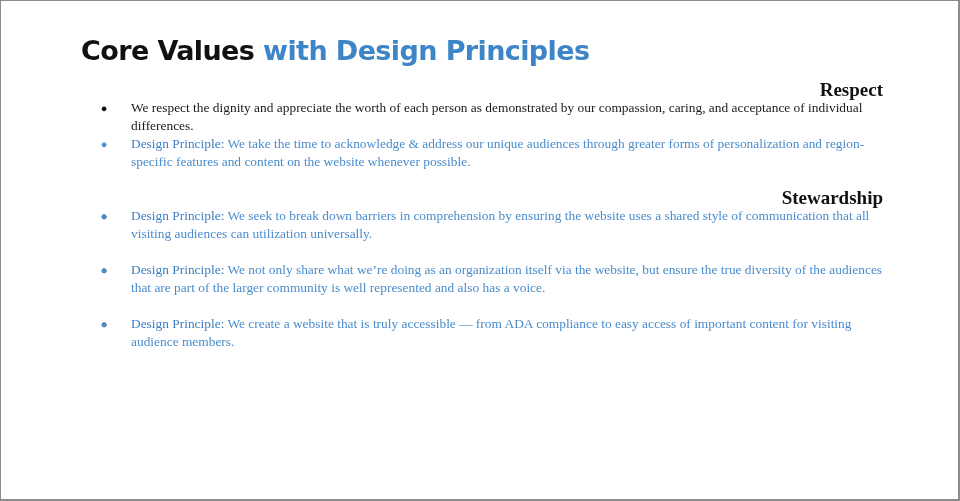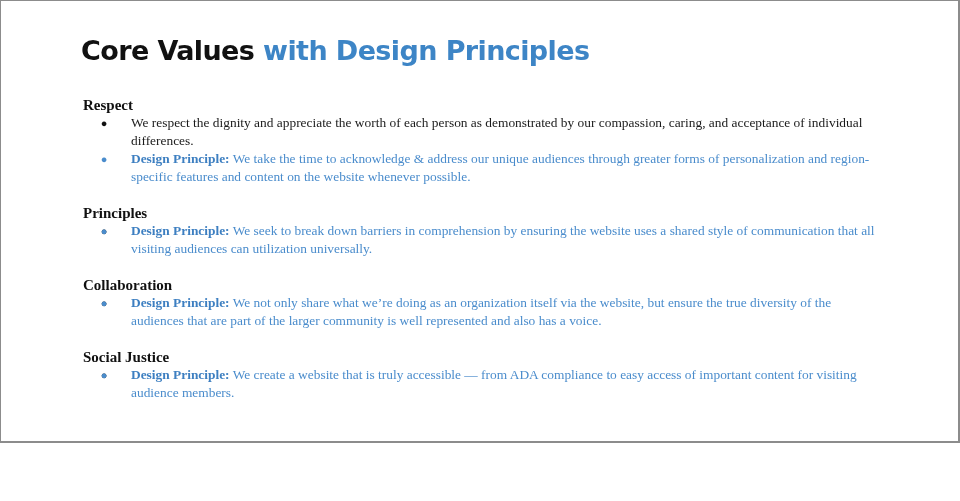--- a/index.html
+++ b/index.html
@@ -1,20 +1,20 @@
 <!DOCTYPE html>
 <html><head>
   <meta charset="utf-8">
   <style>
     html, body { margin: 0; padding: 0; background: #ffffff; }
     body { width: 960px; height: 501px; overflow: hidden; }
     .page {
       position: relative;
       box-sizing: border-box;
-      width: 960px; height: 443px;
+      width: 960px; height: 501px;
       border: 2px solid #8c8c8c;
       border-top-width: 1px; border-left-width: 1px;
       background: #ffffff;
     }
     .title {
       position: absolute;
       left: 80px; top: 30px;
       margin: 0;
       font-family: "DejaVu Sans", sans-serif;
       font-weight: bold;
@@ -30,24 +30,25 @@
       left: 82px; top: 80px;
       width: 800px;
       font-family: "Liberation Serif", serif;
       font-size: 13.4px;
       line-height: 18px;
       color: #1a1a1a;
     }
     .section { margin: 0 0 18px 0; }
     .section-heading {
       font-weight: bold;
-      font-size: 15px;
+      font-size: 19px;
       line-height: 18px;
-      margin: 15px 0 0 0;
+      margin: 0 0 0 0;
       color: #111111;
+      text-align: right;
     }
     ul.items {
       list-style: none;
       margin: 0; padding: 0;
     }
     ul.items li {
       position: relative;
       padding-left: 48px;
       margin: 0;
     }
@@ -55,56 +56,54 @@
       position: absolute;
       left: 16px; top: 0;
       width: 10px;
       text-align: center;
       font-size: 11px;
     }
     ul.items li.value { color: #1a1a1a; }
     ul.items li.value .bullet { color: #111111; }
     ul.items li.principle { color: #4a8ccc; }
     ul.items li.principle .bullet { color: #4a8ccc; }
-    .label-bold { font-weight: bold; color: #3d7fc1; text-align: center; }
+    .label-bold { font-weight: normal; color: #3d7fc1; text-align: center; }
   </style>
 </head>
 <body>
 
 <div class="page">
   <h1 class="title"><span>Core Values</span> <span class="accent">with Design Principles</span></h1>
 
   <div class="content">
 
     <div class="section">
       <div class="section-heading">Respect</div>
       <ul class="items">
         <li class="value"><span class="bullet">●</span><span>We respect the dignity and appreciate the worth of each person as demonstrated by our compassion, caring, and acceptance of individual differences.</span></li>
         <li class="principle"><span class="bullet">●</span><span class="label-bold">Design Principle:</span> <span>We take the time to acknowledge &amp; address our unique audiences through greater forms of personalization and region-specific features and content on the website whenever possible.</span></li>
       </ul>
     </div>
 
     <div class="section">
-      <div class="section-heading">Principles</div>
+      <div class="section-heading">Stewardship</div>
       <ul class="items">
         <li class="value"><span class="bullet">●</span></li>
         <li class="principle"><span class="bullet">●</span><span class="label-bold">Design Principle:</span> <span>We seek to break down barriers in comprehension by ensuring the website uses a shared style of communication that all visiting audiences can utilization universally.</span></li>
       </ul>
     </div>
 
     <div class="section">
-      <div class="section-heading">Collaboration</div>
       <ul class="items">
         <li class="value"><span class="bullet">●</span></li>
         <li class="principle"><span class="bullet">●</span><span class="label-bold">Design Principle:</span> <span>We not only share what we’re doing as an organization itself via the website, but ensure the true diversity of the audiences that are part of the larger community is well represented and also has a voice.</span></li>
       </ul>
     </div>
 
     <div class="section">
-      <div class="section-heading">Social Justice</div>
       <ul class="items">
         <li class="value"><span class="bullet">●</span></li>
         <li class="principle"><span class="bullet">●</span><span class="label-bold">Design Principle:</span> <span>We create a website that is truly accessible — from ADA compliance to easy access of important content for visiting audience members.</span></li>
       </ul>
     </div>
 
   </div>
 </div>
 
 </body></html>

